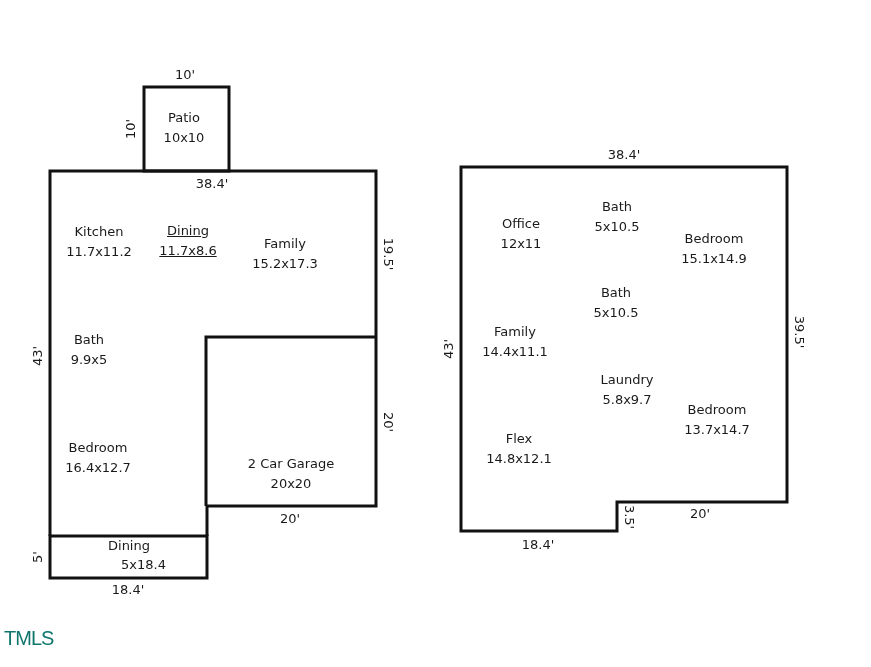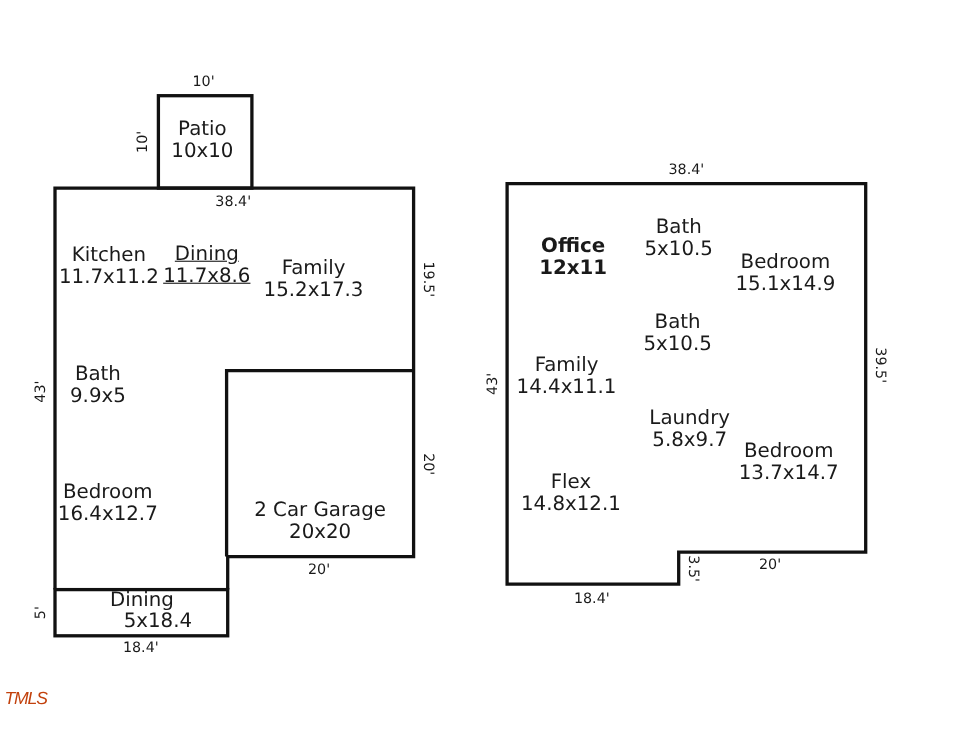--- a/index.html
+++ b/index.html
@@ -1,28 +1,28 @@
 <!DOCTYPE html>
 <html><head>
   <meta charset="utf-8">
   <style>
     html, body { margin: 0; padding: 0; background: #ffffff; }
     body { width: 871px; height: 667px; position: relative; overflow: hidden;
            font-family: "DejaVu Sans", sans-serif; color: #1a1a1a; }
     svg.plan { position: absolute; left: 0; top: 0; }
     .wall { fill: none; stroke: #111; stroke-width: 3; stroke-linejoin: miter; }
-    .lbl { position: absolute; font-size: 18px; line-height: 20px; text-align: center;
+    .lbl { position: absolute; font-size: 13px; line-height: 20px; text-align: center;
            white-space: nowrap; transform: translateX(-50%); }
     .lbl div { line-height: 20px; }
     .dim { position: absolute; font-size: 13px; white-space: nowrap; line-height: 14px; }
     .dim.rot-ccw { transform: translate(-50%,-50%) rotate(-90deg); }
     .dim.rot-cw { transform: translate(-50%,-50%) rotate(90deg); }
     .dim.h { transform: translateX(-50%); }
-    .logo { position: absolute; left: 4px; top: 627px; font-size: 16px; letter-spacing: -1px;
-            color: #c2410c; font-family: "Liberation Sans", sans-serif; font-style: italic; }
+    .logo { position: absolute; left: 4px; top: 627px; font-size: 20px; letter-spacing: -1px;
+            color: #0f766e; font-family: "Liberation Sans", sans-serif; }
   </style>
 </head>
 <body>
 
 <svg class="plan" width="871" height="667">
 
   <rect class="wall" x="144" y="87" width="85" height="84"></rect>
   <polyline class="wall" points="207,536 207,506 376,506 376,171 50,171 50,536"></polyline>
   <polyline class="wall" points="376,337 206,337 206,506"></polyline>
   <rect class="wall" x="50" y="536" width="157" height="42"></rect>
@@ -66,21 +66,21 @@
 <div class="dim h" style="left:185px;top:68px;">10'</div>
 <div class="dim rot-ccw" style="left:131px;top:129px;">10'</div>
 <div class="dim h" style="left:212px;top:177px;">38.4'</div>
 <div class="dim rot-cw" style="left:388px;top:254px;">19.5'</div>
 <div class="dim rot-ccw" style="left:38px;top:356px;">43'</div>
 <div class="dim rot-cw" style="left:388px;top:422px;">20'</div>
 <div class="dim h" style="left:290px;top:512px;">20'</div>
 <div class="dim rot-ccw" style="left:38px;top:557px;">5'</div>
 <div class="dim h" style="left:128px;top:583px;">18.4'</div>
 
-<div class="lbl" style="left:521px;top:214px;font-weight:bold;">
+<div class="lbl" style="left:521px;top:214px;">
   <div>Office</div>
   <div>12x11</div>
 </div>
 <div class="lbl" style="left:617px;top:197px;">
   <div>Bath</div>
   <div>5x10.5</div>
 </div>
 <div class="lbl" style="left:714px;top:229px;">
   <div>Bedroom</div>
   <div>15.1x14.9</div>

